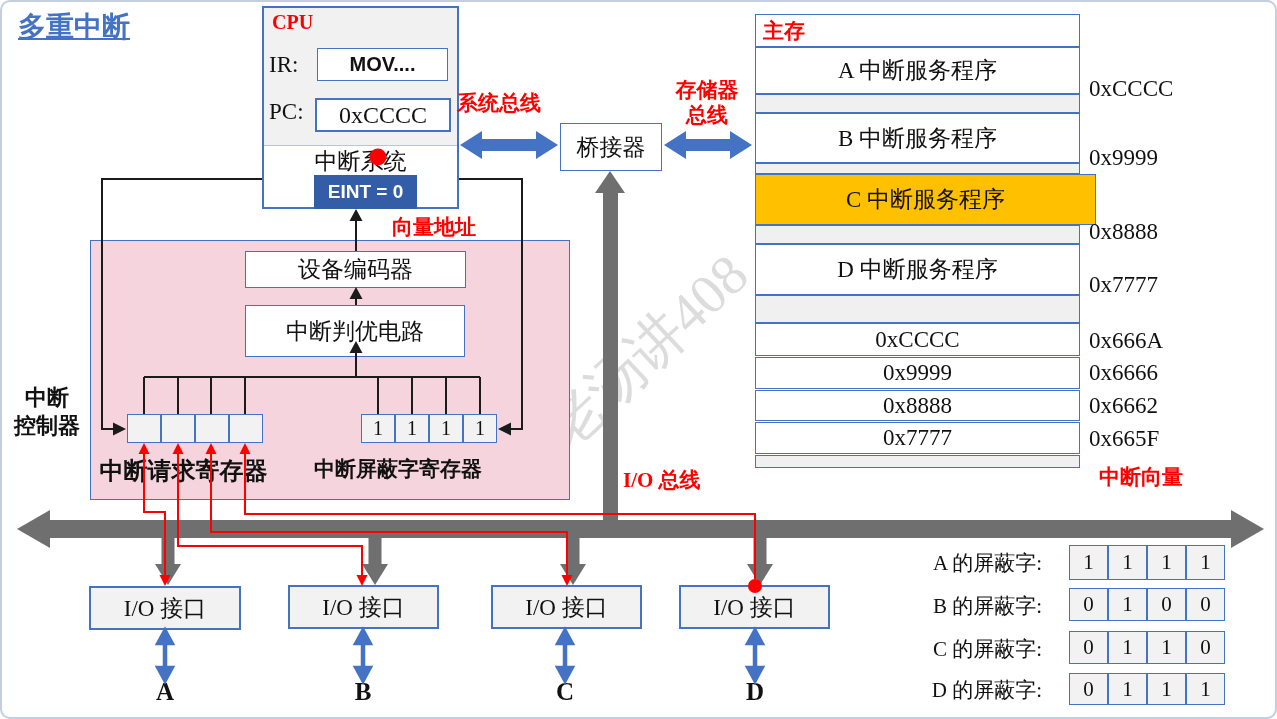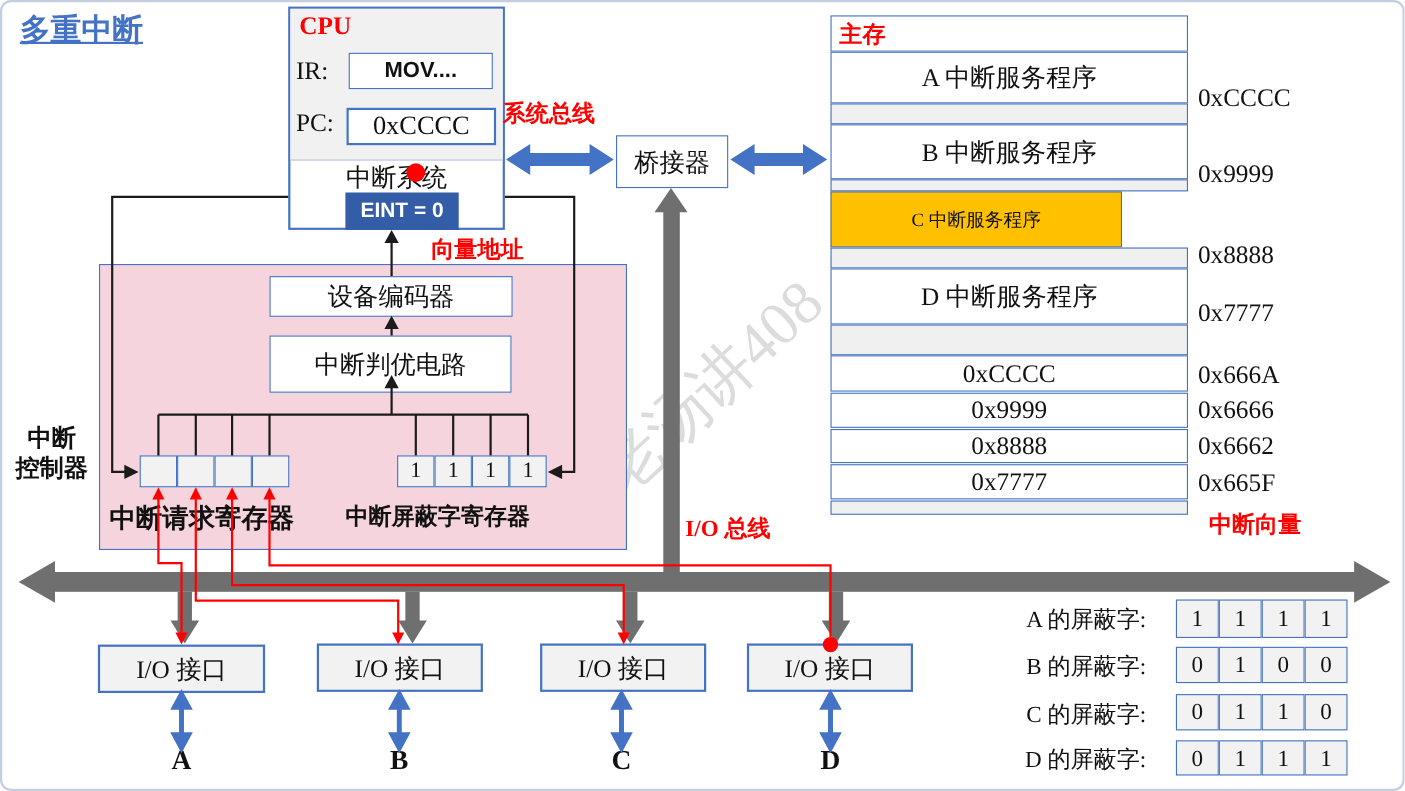--- a/index.html
+++ b/index.html
@@ -20,40 +20,44 @@
 <body>
 
 <div id="stage">
 
   <div class="abs" style="left:16px;top:6px;font-size:28px;font-weight:bold;color:#4472C4;text-decoration:underline;">多重中断</div>
 
   <div class="abs ctr" style="left:445px;top:310px;width:400px;height:80px;font-size:56px;color:rgba(130,130,130,0.28);transform:rotate(-43deg);white-space:nowrap;">老汤讲408</div>
 
   <div class="abs" style="left:260px;top:4px;width:197px;height:203px;border:2px solid #4472C4;background:#fff;"></div>
   <div class="abs" style="left:262px;top:6px;width:193px;height:138px;background:#F1F1F2;border-bottom:1px solid #b9c4da;"></div>
-  <div class="abs red" style="left:270px;top:9px;font-size:23px;">CPU</div>
+  <div class="abs red" style="left:270px;top:9px;font-size:20px;">CPU</div>
   <div class="abs" style="left:267px;top:50px;font-size:23px;">IR:</div>
   <div class="abs ctr blue-border sans" style="left:315px;top:46px;width:131px;height:33px;font-size:20px;font-weight:600;">MOV....</div>
   <div class="abs" style="left:267px;top:97px;font-size:23px;">PC:</div>
   <div class="abs ctr" style="left:313px;top:96px;width:136px;height:34px;border:2.5px solid #4472C4;background:#fff;font-size:24px;">0xCCCC</div>
   <div class="abs ctr" style="left:262px;top:144px;width:193px;height:30px;font-size:23px;">中断系统</div>
   <div class="abs ctr sans" style="left:312px;top:173px;width:103px;height:34px;background:#345DA7;color:#fff;font-size:19px;font-weight:bold;">EINT = 0</div>
 
   <div class="abs red" style="left:455px;top:87px;font-size:21px;">系统总线</div>
   <div class="abs ctr blue-border" style="left:558px;top:121px;width:102px;height:48px;font-size:23px;">桥接器</div>
+  <div class="abs red" style="left:660px;top:76px;width:90px;text-align:center;font-size:21px;line-height:1.2;">
+    <div>存储器</div>
+    <div>总线</div>
+  </div>
   <div class="abs red" style="left:621px;top:464px;font-size:21px;">I/O 总线</div>
 
   <div class="abs blue-border" style="left:753px;top:12px;width:325px;height:33px;"></div>
   <div class="abs red" style="left:761px;top:15px;font-size:21px;">主存</div>
 
   <div class="abs ctr blue-border" style="left:753px;top:45px;width:325px;height:47px;font-size:23px;">A 中断服务程序</div>
   <div class="abs blue-border" style="left:753px;top:92px;width:325px;height:19px;background:#F0F0F0;"></div>
   <div class="abs ctr blue-border" style="left:753px;top:111px;width:325px;height:50px;font-size:23px;">B 中断服务程序</div>
   <div class="abs blue-border" style="left:753px;top:161px;width:325px;height:11px;background:#F0F0F0;"></div>
-  <div class="abs ctr blue-border" style="left:753px;top:172px;width:265px;height:51px;font-size:17px;background:#FFC000;">C 中断服务程序</div>
+  <div class="abs ctr blue-border" style="left:753px;top:172px;width:341px;height:51px;font-size:23px;background:#FFC000;">C 中断服务程序</div>
   <div class="abs blue-border" style="left:753px;top:223px;width:325px;height:19px;background:#F0F0F0;"></div>
   <div class="abs ctr blue-border" style="left:753px;top:242px;width:325px;height:51px;font-size:23px;">D 中断服务程序</div>
   <div class="abs blue-border" style="left:753px;top:293px;width:325px;height:28px;background:#F0F0F0;"></div>
 
   <div class="abs ctr blue-border" style="left:753px;top:321px;width:325px;height:33px;font-size:23px;">0xCCCC</div>
   <div class="abs ctr blue-border" style="left:753px;top:355px;width:325px;height:32px;font-size:23px;">0x9999</div>
   <div class="abs ctr blue-border" style="left:753px;top:388px;width:325px;height:31px;font-size:23px;">0x8888</div>
   <div class="abs ctr blue-border" style="left:753px;top:420px;width:325px;height:32px;font-size:23px;">0x7777</div>
   <div class="abs blue-border" style="left:753px;top:453px;width:325px;height:13px;background:#F0F0F0;"></div>
 

